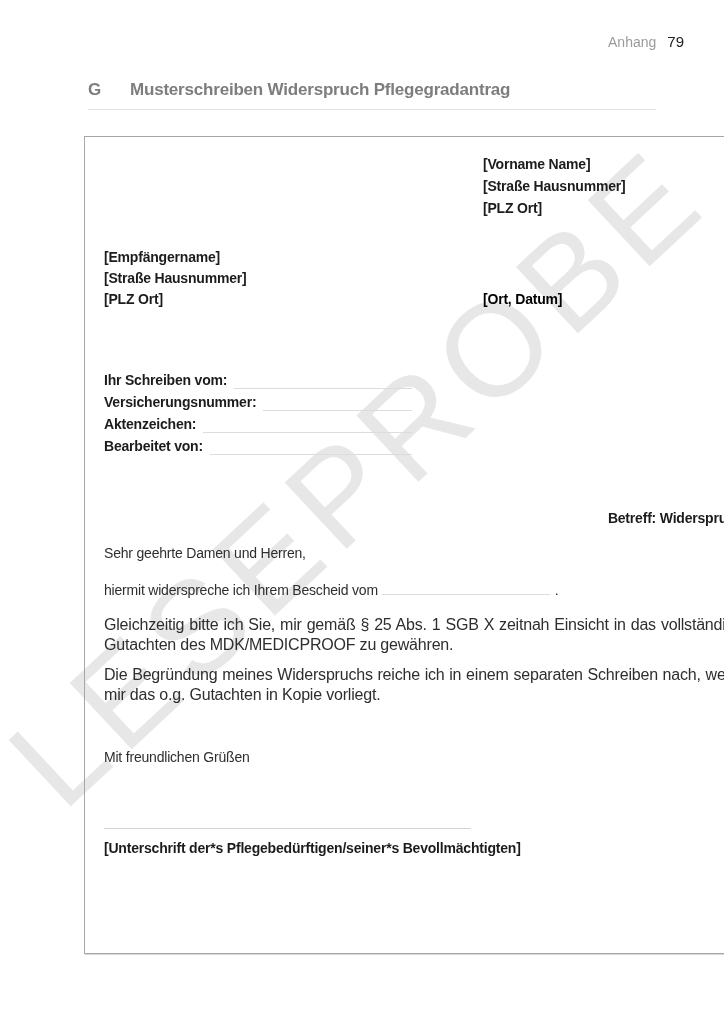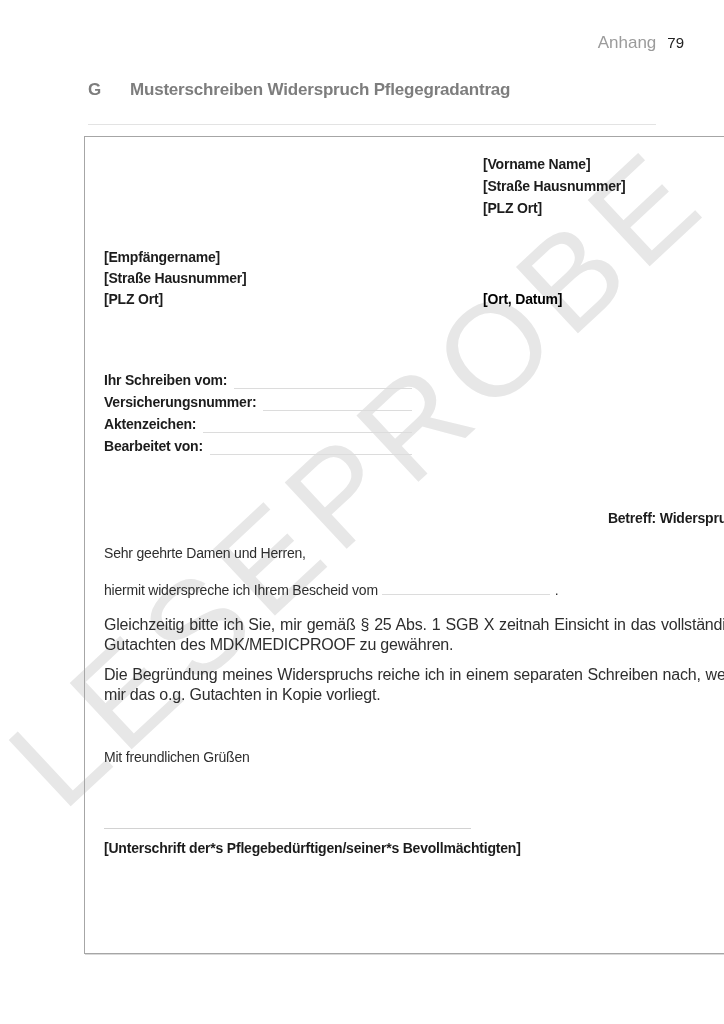--- a/index.html
+++ b/index.html
@@ -28,31 +28,31 @@
   }
 
   
   .running-header {
     position: absolute;
     top: 33px;
     right: 40px;
     display: flex;
     align-items: baseline;
   }
-  .rh-label { font-size: 17px; color: #9b9b9b; }
+  .rh-label { font-size: 14px; color: #9b9b9b; }
   .rh-num   { font-size: 15px; font-weight: normal; color: #222222; margin-left: 11px; }
 
   
   .chapter-heading {
     position: absolute;
     left: 88px;
     top: 80px;
     width: 568px;
     border-bottom: 1px solid #e3e3e3;
-    padding-bottom: 24px;
+    padding-bottom: 9px;
     font-size: 17px;
     font-weight: bold;
     color: #7d7d7d;
     letter-spacing: -0.2px;
   }
   .ch-index { display: inline-block; width: 42px; }
 
   
   .letter-box {
     position: absolute;

